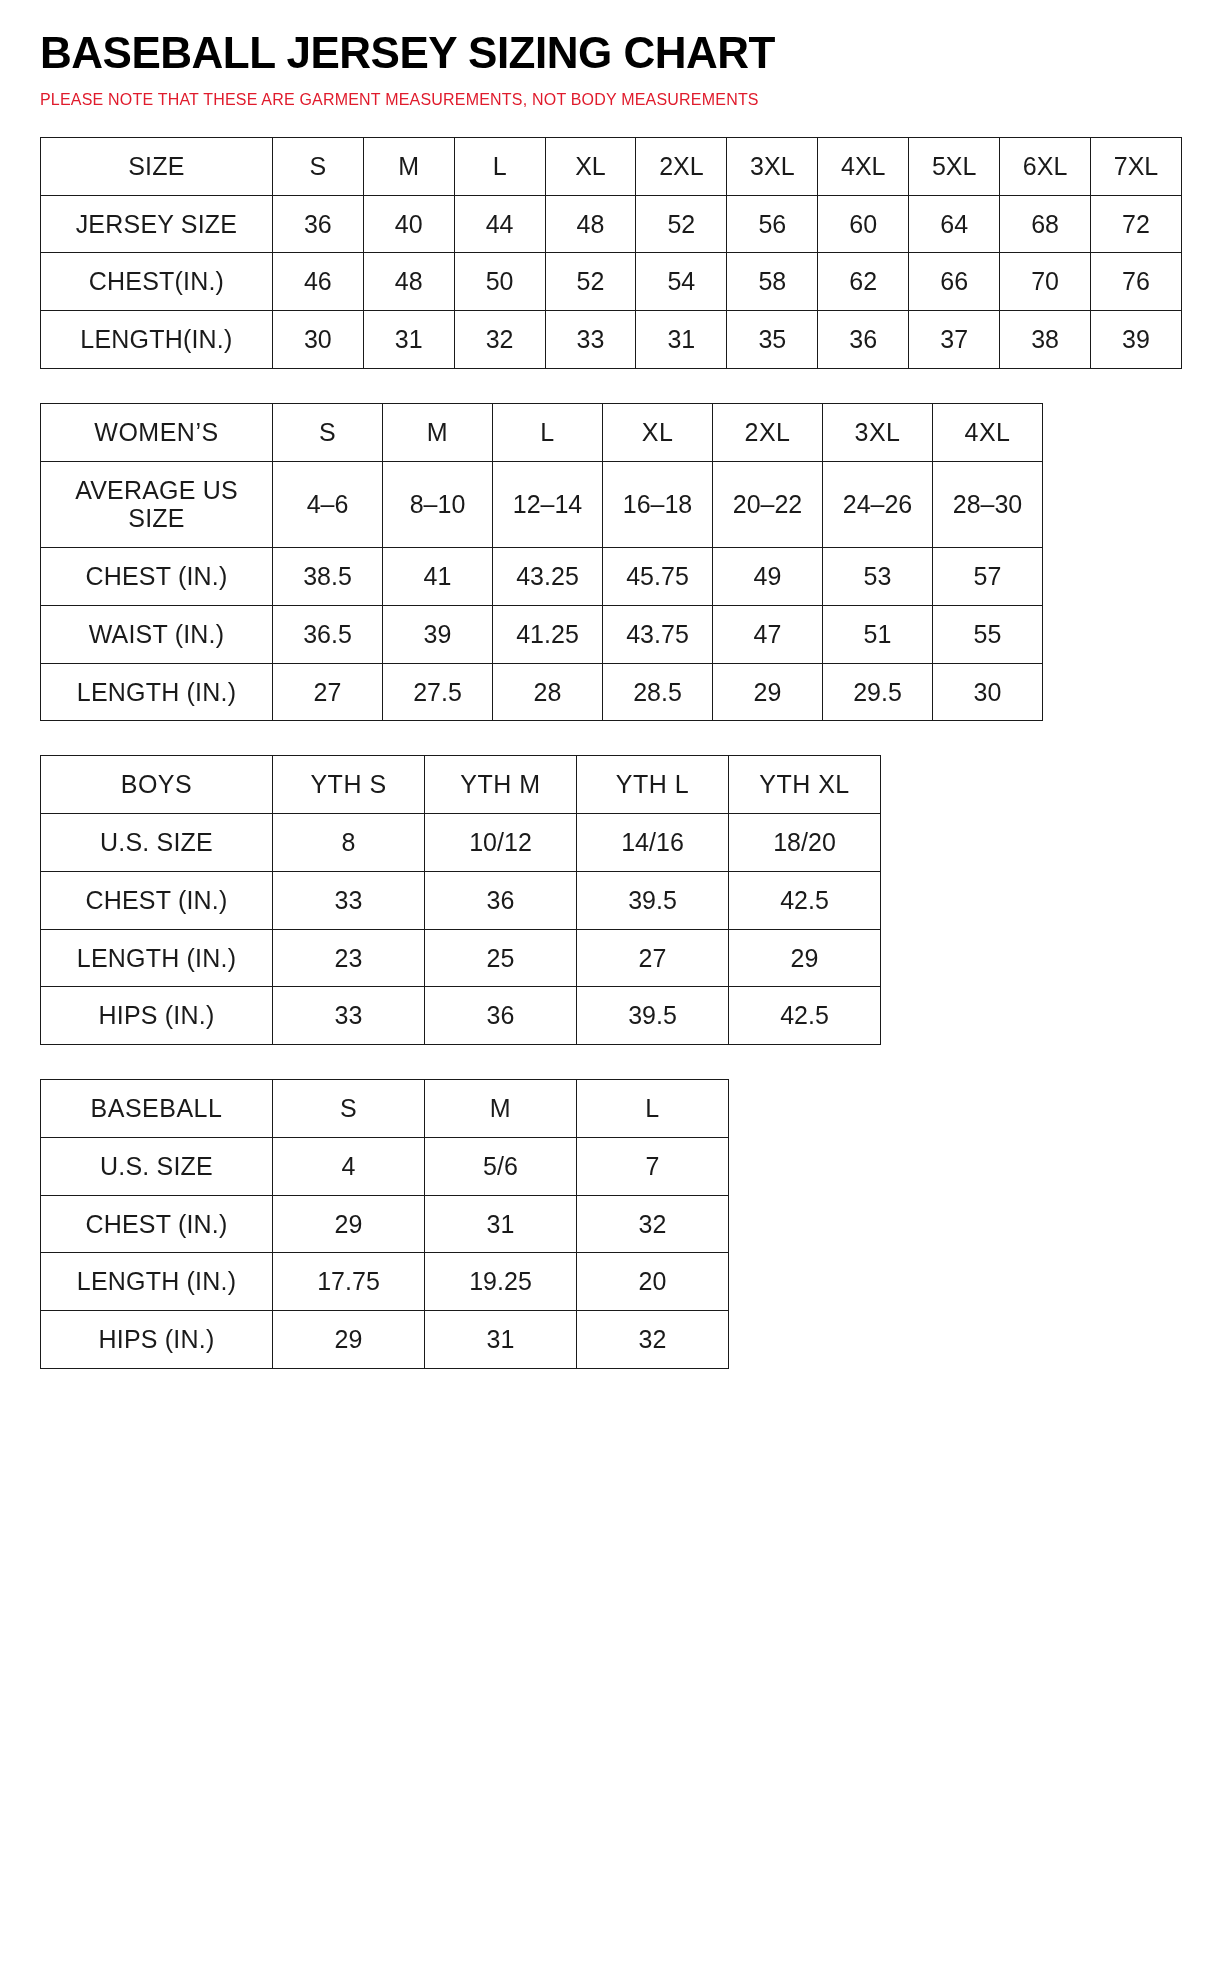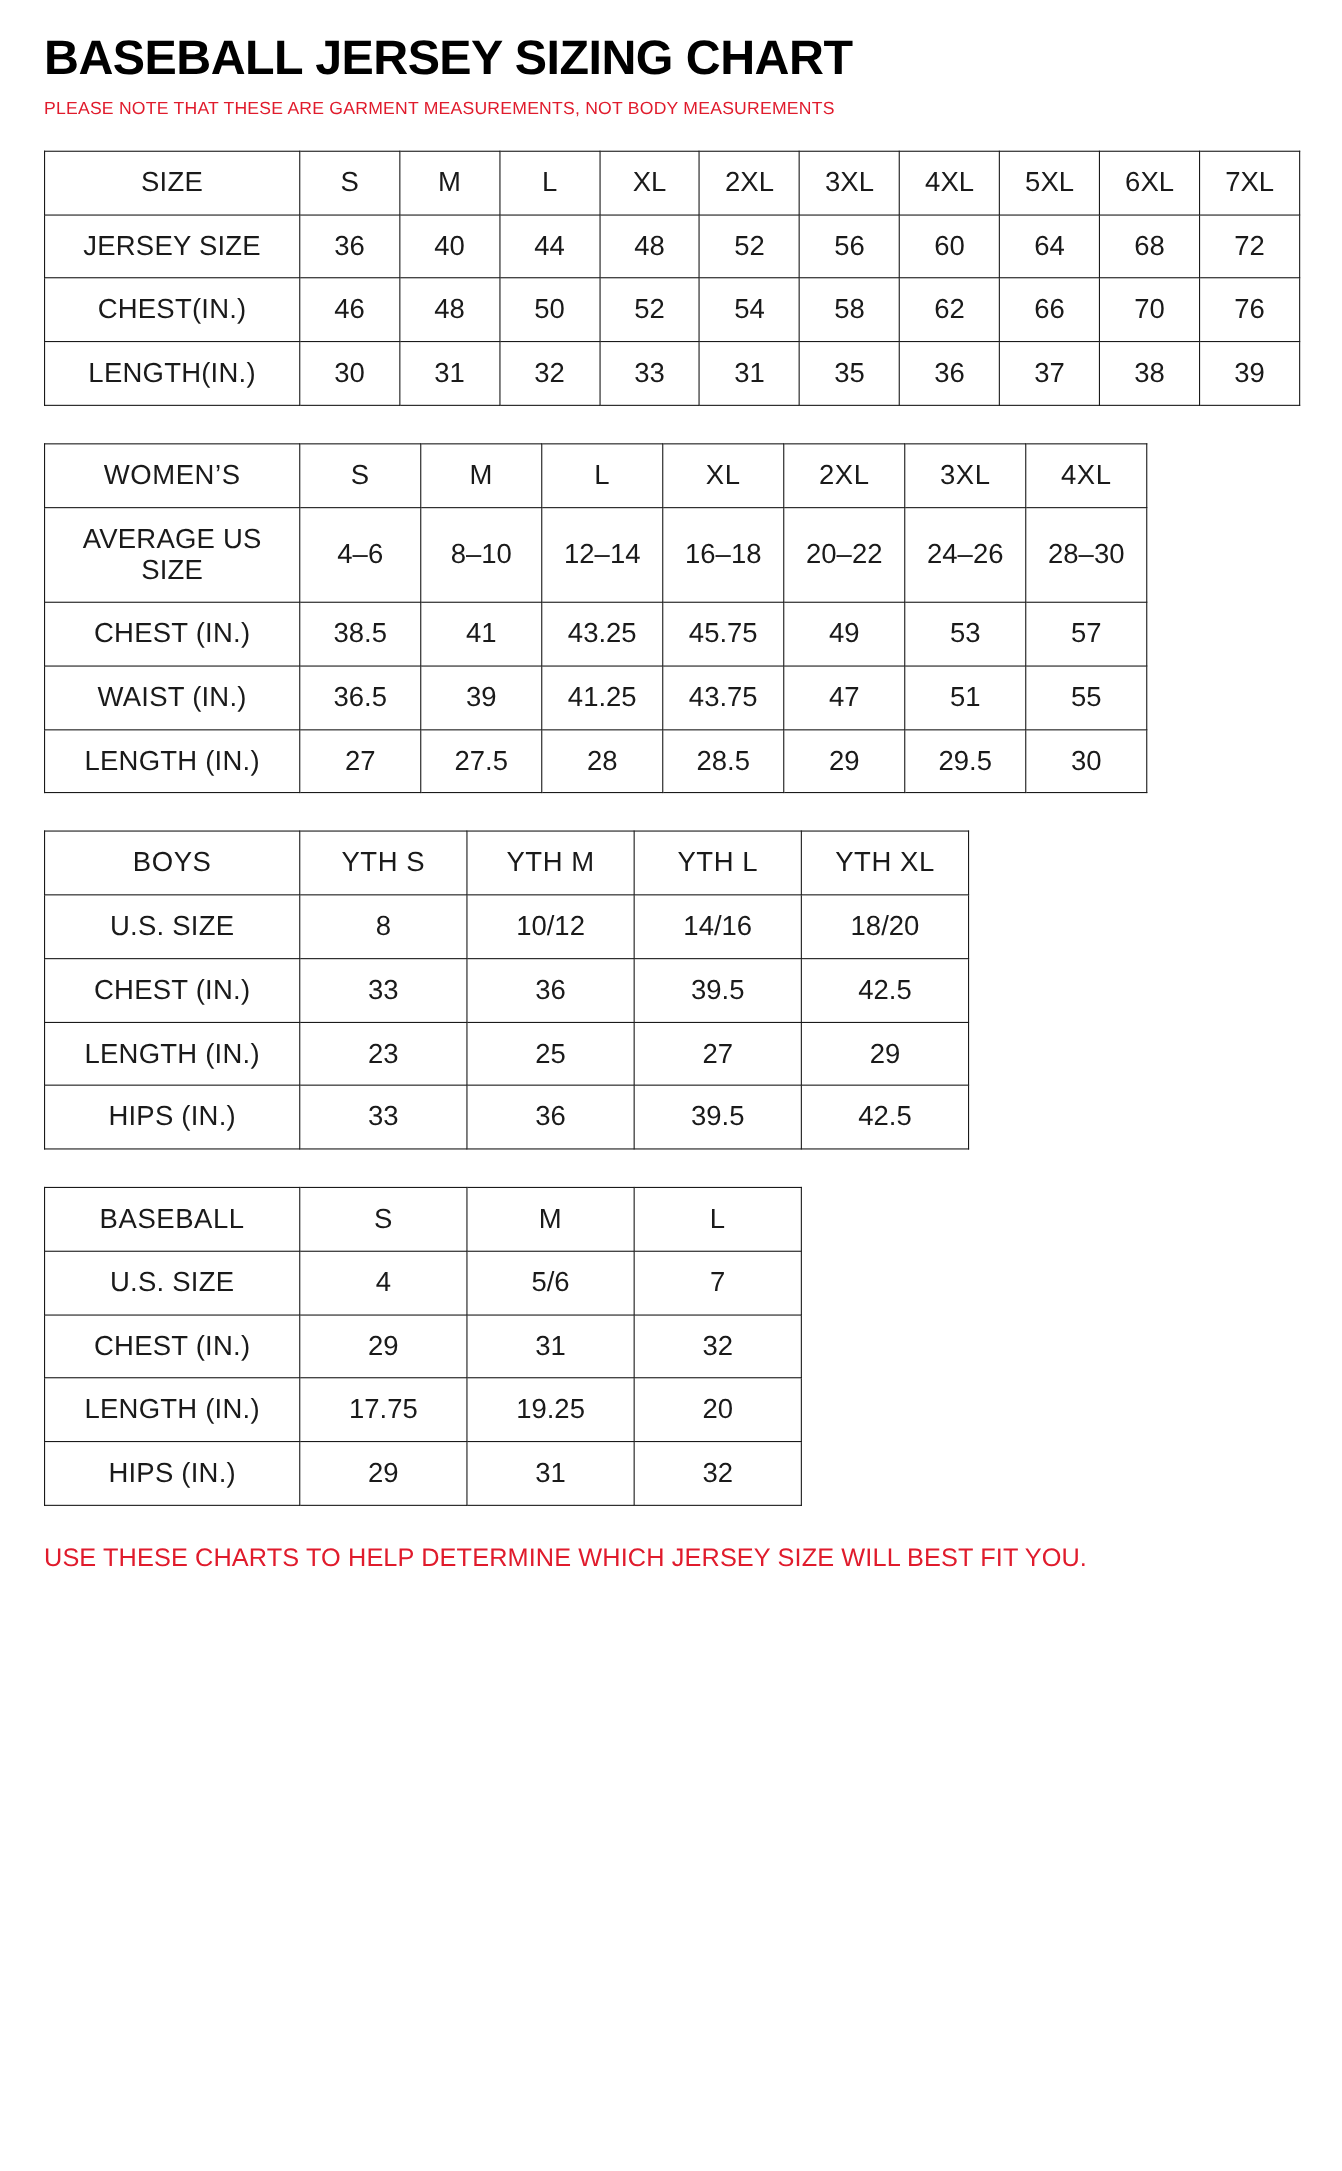--- a/index.html
+++ b/index.html
@@ -313,15 +313,14 @@
       </tr>
       <tr>
         <td class="rowhead">HIPS (IN.)</td>
         <td>29</td>
         <td>31</td>
         <td>32</td>
       </tr>
     </tbody>
   </table>
 
-  <div class="footer">USE THESE CHARTS TO HELP DETERMINE WHICH JERSEY SIZE WILL BEST FIT YOU.</div>
 
 </div>
 
 </body></html>

